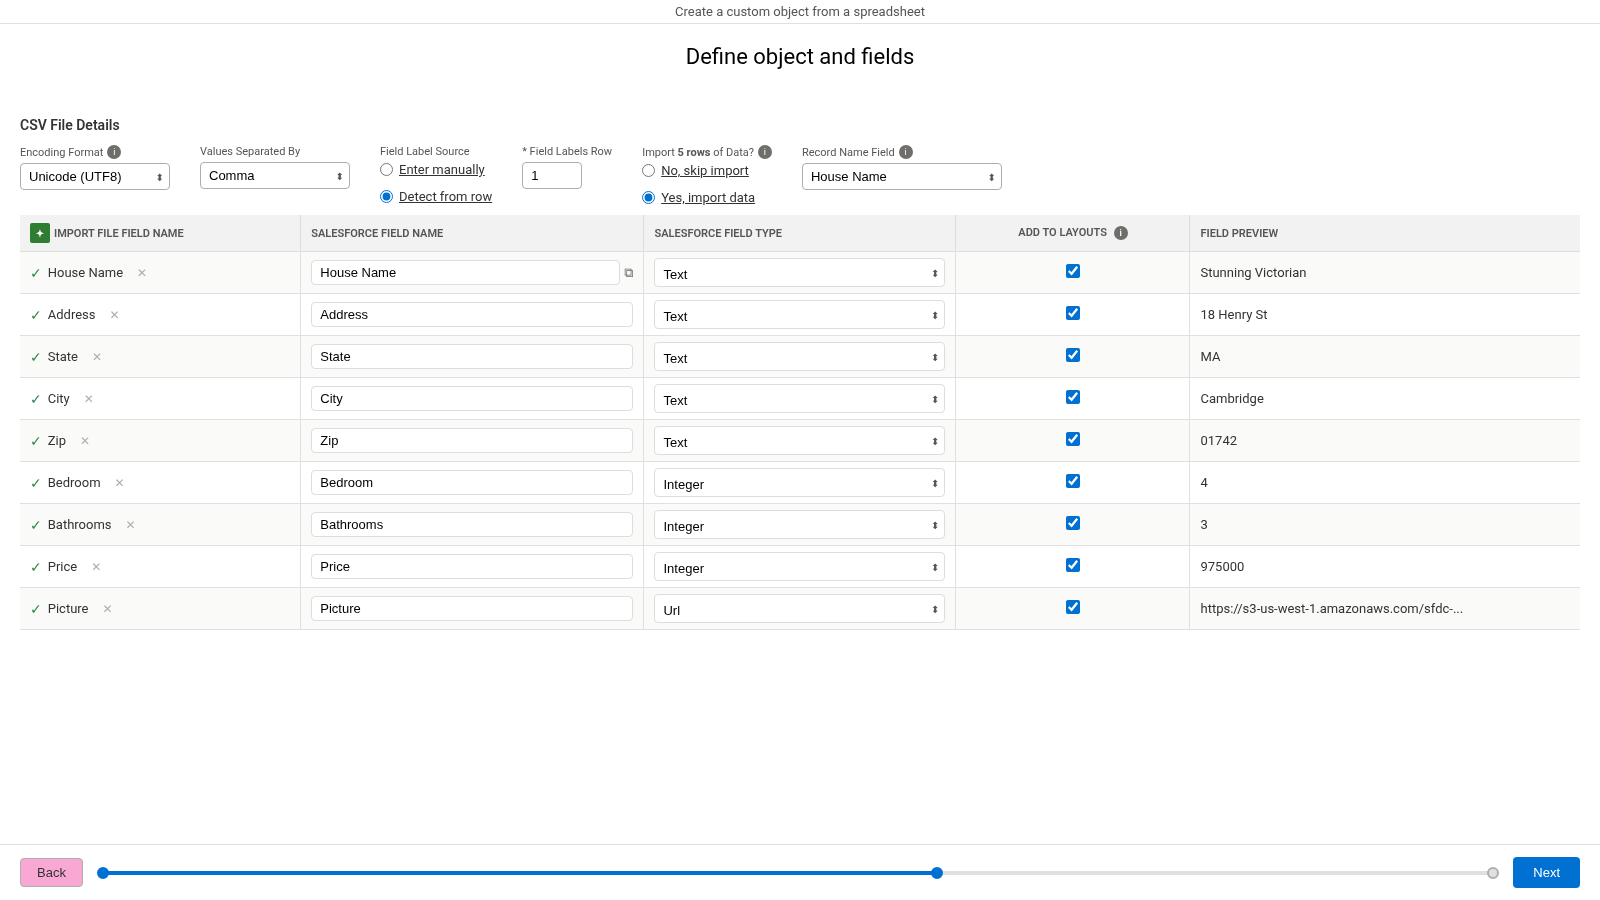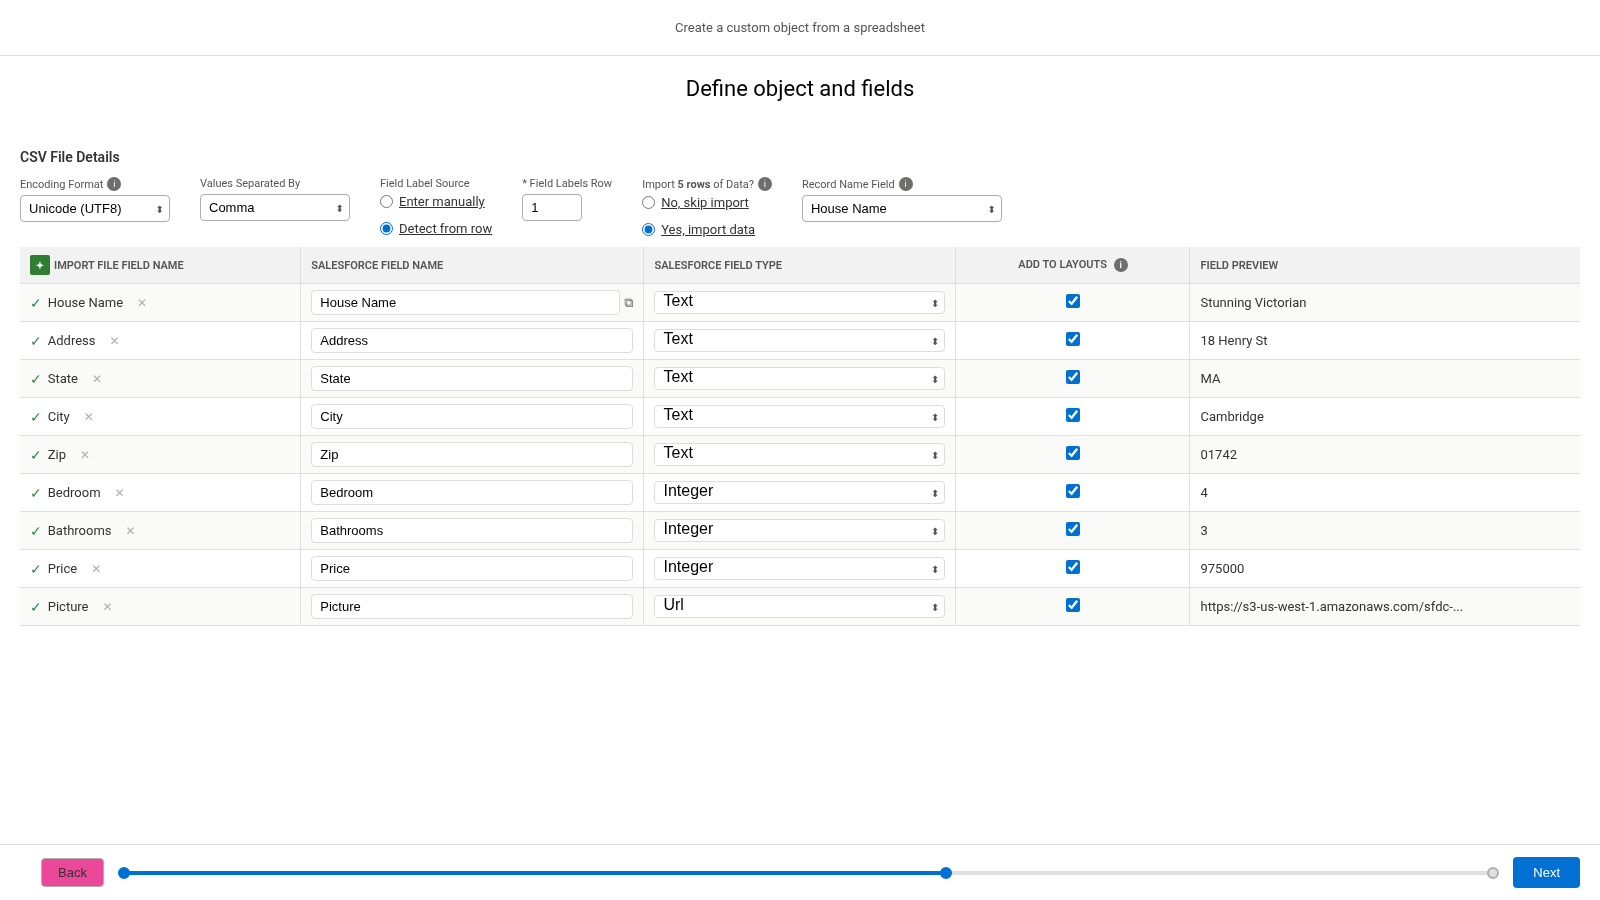--- a/index.html
+++ b/index.html
@@ -1,18 +1,18 @@
 <!DOCTYPE html>
 <html><head>
   <meta charset="utf-8">
   <style>
     * { box-sizing: border-box; margin: 0; padding: 0; }
     body { font-family: -apple-system, BlinkMacSystemFont, 'Segoe UI', Roboto, sans-serif; background: #fff; color: #333; font-size: 13px; }
 
-    .top-bar { text-align: center; padding: 20px; border-bottom: 1px solid #e0e0e0; color: #555; font-size: 13px; }
+    .top-bar { text-align: center; padding: 4px; border-bottom: 1px solid #e0e0e0; color: #555; font-size: 13px; }
 
     .page-header { text-align: center; padding: 20px 0 10px; }
     .page-header h1 { font-size: 22px; font-weight: 400; color: #000000; margin-bottom: 6px; }
     .page-header p { color: #555; font-size: 13px; }
 
     .content { padding: 0 20px; }
 
     .section-title { font-size: 14px; font-weight: 600; color: #333; margin: 16px 0 12px; }
 
     .csv-details { display: flex; gap: 30px; align-items: flex-start; flex-wrap: wrap; padding: 0 0 10px; }
@@ -49,31 +49,31 @@
 
     .check-icon { color: #2e844a; font-size: 14px; }
     .x-icon { color: #b0adab; font-size: 12px; cursor: pointer; margin-left: 8px; }
 
     .import-name-cell { display: flex; align-items: center; gap: 6px; }
 
     .field-input { border: 1px solid #ddd; border-radius: 4px; padding: 4px 8px; font-size: 13px; width: 100%; background: #fff; }
     .field-input-wrapper { display: flex; align-items: center; gap: 4px; }
     .copy-icon { color: #706e6b; font-size: 13px; cursor: pointer; }
 
-    .type-select { width: 100%; appearance: none; -webkit-appearance: none; border: 1px solid #ddd; border-radius: 4px; padding: 0 24px 4px 8px; font-size: 16px; background: #fff; cursor: pointer; }
+    .type-select { width: 100%; appearance: none; -webkit-appearance: none; border: 1px solid #ddd; border-radius: 4px; padding: 8px 24px 4px 8px; font-size: 13px; background: #fff; cursor: pointer; }
     .type-select-wrapper { position: relative; }
     .type-select-wrapper::after { content: '⬍'; position: absolute; right: 6px; top: 50%; transform: translateY(-50%); pointer-events: none; font-size: 10px; color: #555; }
 
     .checkbox-cell { text-align: center; }
     .check-cb { accent-color: #0070d2; width: 14px; height: 14px; }
 
     .preview-text { font-size: 13px; color: #333; }
 
     .footer { position: fixed; bottom: 0; left: 0; right: 0; background: #fff; border-top: 1px solid #ddd; padding: 12px 20px; display: flex; align-items: center; }
-    .back-btn { border: 1px solid #b0adab; background: #ec4899; padding: 6px 16px; border-radius: 4px; cursor: pointer; font-size: 13px; color: #333; margin-left: 21px; }
+    .back-btn { border: 1px solid #b0adab; background: #f9a8d4; padding: 6px 16px; border-radius: 4px; cursor: pointer; font-size: 13px; color: #333; }
     .next-btn { background: #0070d2; color: #fff; border: none; padding: 8px 20px; border-radius: 4px; cursor: pointer; font-size: 13px; margin-left: auto; }
 
     .progress-bar { flex: 1; margin: 0 20px; position: relative; height: 4px; background: #e0e0e0; border-radius: 2px; }
     .progress-fill { height: 100%; background: #0070d2; border-radius: 2px; width: 60%; }
     .progress-dot-start { position: absolute; left: 0; top: 50%; transform: translate(-50%, -50%); width: 12px; height: 12px; background: #0070d2; border-radius: 50%; border: 2px solid #0070d2; }
     .progress-dot-mid { position: absolute; left: 60%; top: 50%; transform: translate(-50%, -50%); width: 12px; height: 12px; background: #0070d2; border-radius: 50%; border: 2px solid #0070d2; }
     .progress-dot-end { position: absolute; right: 0; top: 50%; transform: translate(50%, -50%); width: 12px; height: 12px; background: #e0e0e0; border-radius: 50%; border: 2px solid #b0adab; }
 
     .th-icon { margin-left: 4px; }
 

